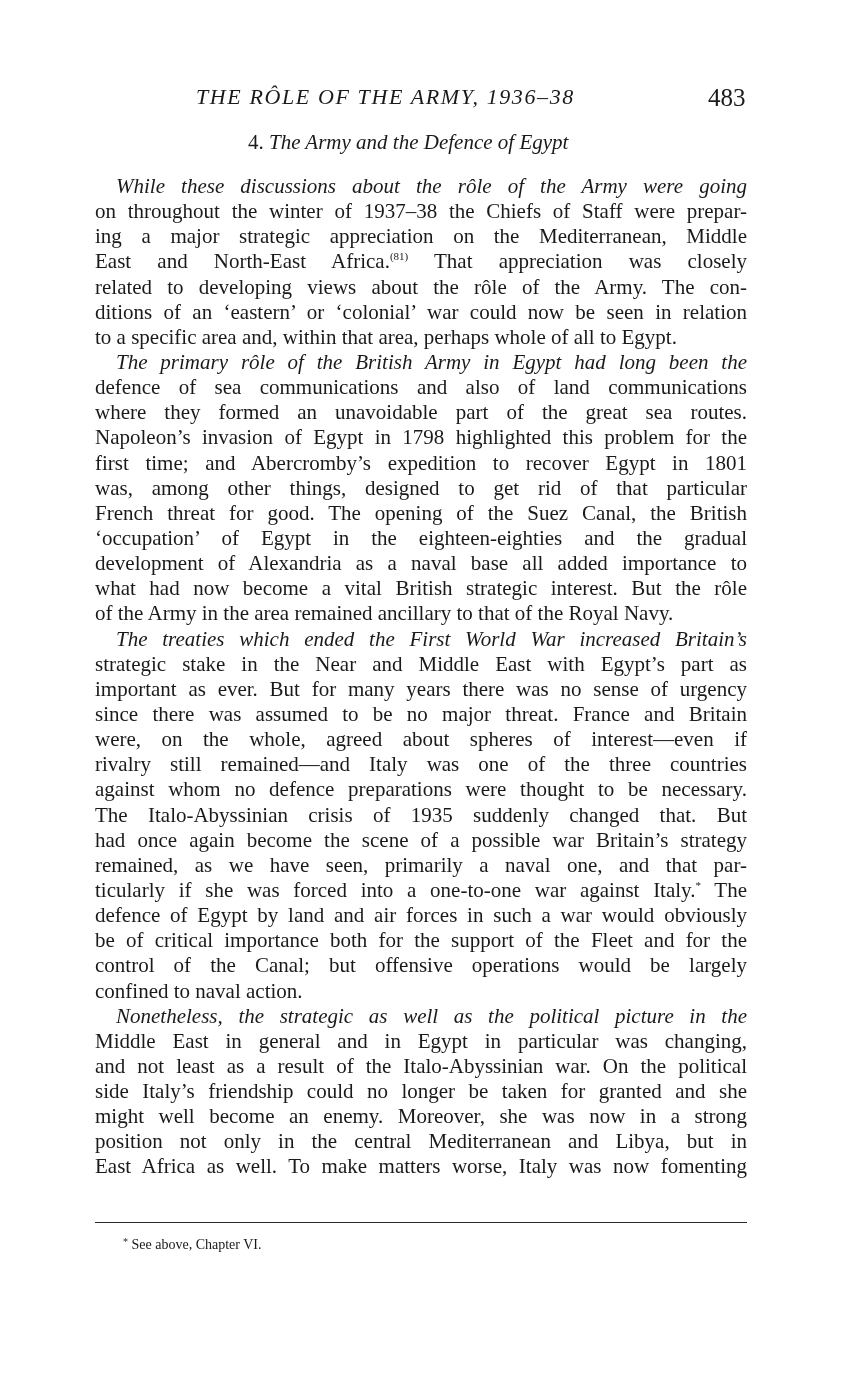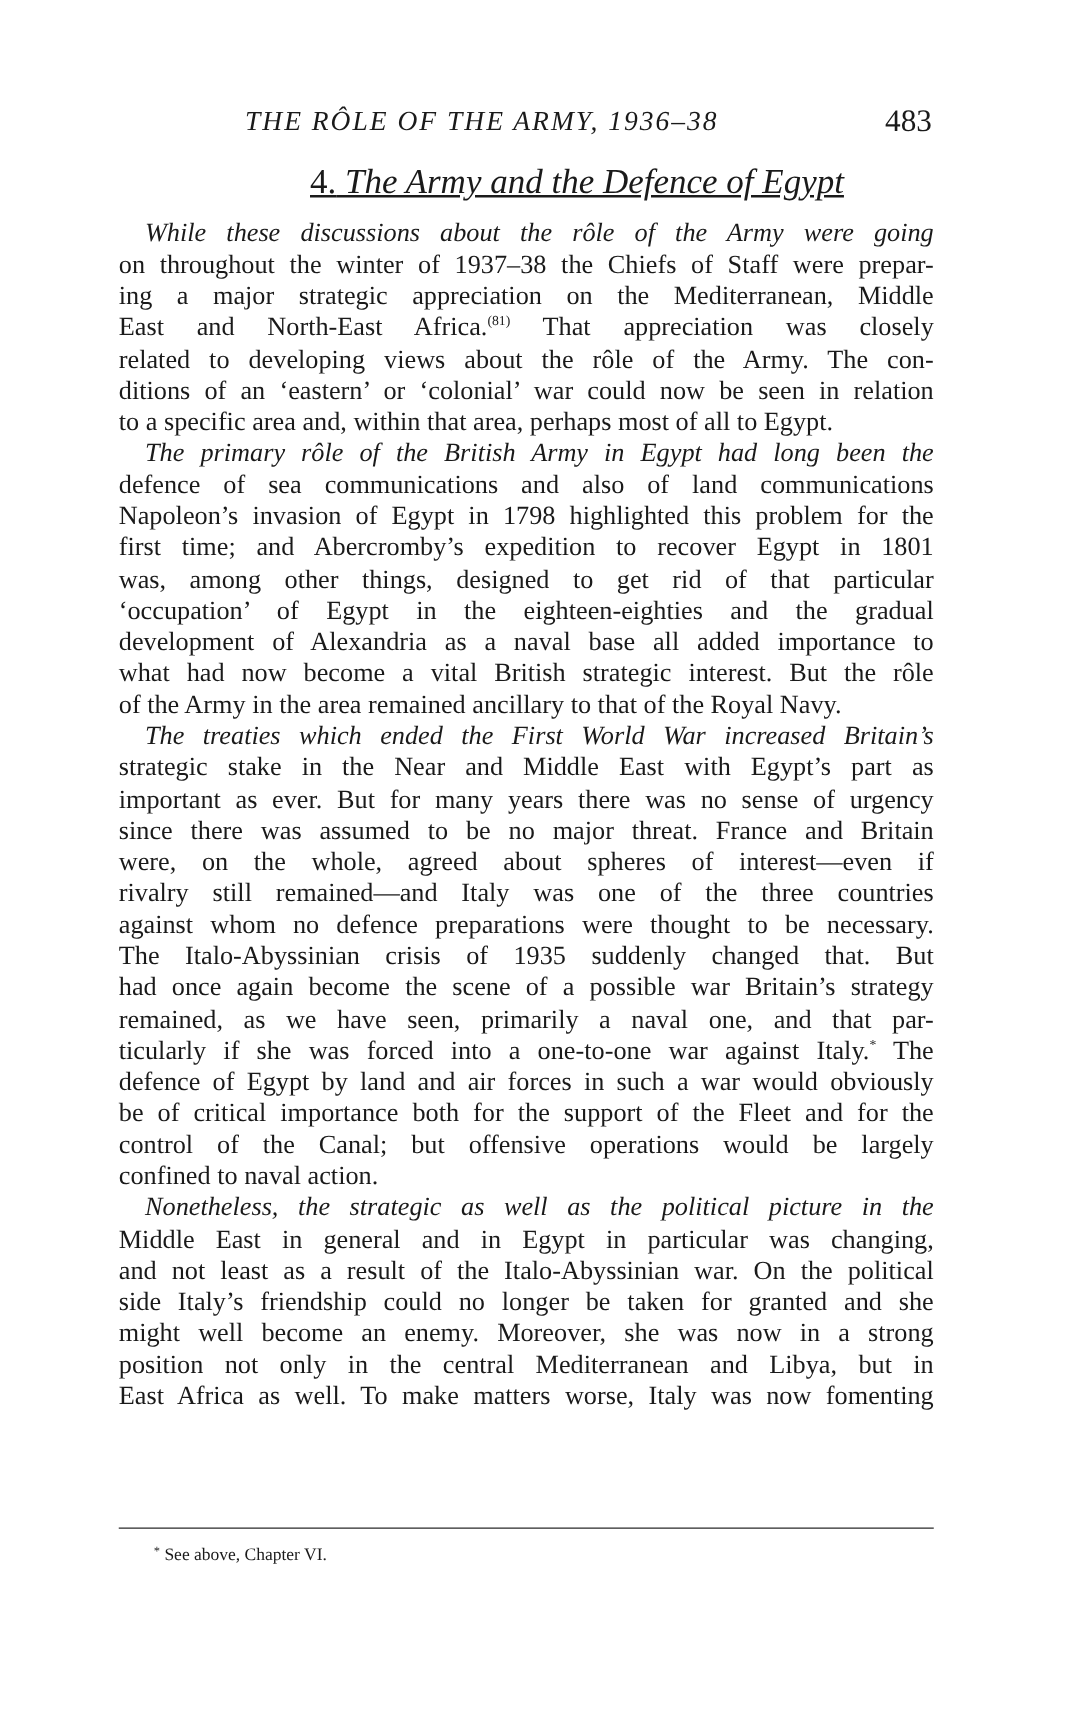--- a/index.html
+++ b/index.html
@@ -1,21 +1,21 @@
 <!DOCTYPE html>
 <html><head>
 <meta charset="utf-8">
 <style>
   html, body { margin: 0; padding: 0; background: #ffffff; }
   body { width: 852px; height: 1374px; position: relative; overflow: hidden; color: #1a1a1a; font-family: "Liberation Serif", "DejaVu Serif", serif; }
   .page { position: absolute; left: 0; top: 0; width: 852px; height: 1374px; }
   .running-head { position: absolute; top: 84px; left: 0; width: 852px; height: 30px; }
   .rh-title { position: absolute; left: 196px; top: 0; font-style: italic; font-size: 22px; letter-spacing: 1.6px; white-space: nowrap; }
   .rh-page { position: absolute; left: 708px; top: 0; font-size: 25px; white-space: nowrap; }
-  .section-title { position: absolute; top: 130px; left: 248px; font-size: 28px; white-space: nowrap; text-decoration: underline; }
+  .section-title { position: absolute; top: 130px; left: 248px; font-size: 21px; white-space: nowrap; }
   .section-title .num { font-style: normal; }
   .section-title .txt { font-style: italic; }
   .body { position: absolute; left: 95px; top: 174px; width: 652px; }
   .line { display: block; height: 25.15px; line-height: 25.15px; font-size: 21px; text-align: justify; text-align-last: justify; white-space: nowrap; overflow: visible; }
   .line.last { text-align-last: left; }
   .line.indent { padding-left: 21px; font-style: italic; }
   sup { font-size: 11px; line-height: 0; vertical-align: 8px; }
   .rule { position: absolute; left: 95px; top: 1222px; width: 652px; height: 0; border-top: 1.5px solid #2a2a2a; }
   .footnote { position: absolute; left: 123px; top: 1236px; font-size: 14px; white-space: nowrap; }
 </style>
@@ -33,26 +33,28 @@
     <span class="txt">The Army and the Defence of Egypt</span>
   </div>
 
   <div class="body" id="body-text">
       <span class="line indent"><span>While these discussions about the rôle of the Army were going</span></span>
       <span class="line"><span>on throughout the winter of 1937–38 the Chiefs of Staff were prepar-</span></span>
       <span class="line"><span>ing a major strategic appreciation on the Mediterranean, Middle</span></span>
       <span class="line"><span>East and North-East Africa.</span><sup>(81)</sup><span> That appreciation was closely</span></span>
       <span class="line"><span>related to developing views about the rôle of the Army. The con-</span></span>
       <span class="line"><span>ditions of an ‘eastern’ or ‘colonial’ war could now be seen in relation</span></span>
-      <span class="line last"><span>to a specific area and, within that area, perhaps most of all to Egypt.</span></span>
+      <span class="line last"><span>to a specific area and, within that area, perhaps whole of all to Egypt.</span></span>
       <span class="line indent"><span>The primary rôle of the British Army in Egypt had long been the</span></span>
       <span class="line"><span>defence of sea communications and also of land communications</span></span>
+      <span class="line"><span>where they formed an unavoidable part of the great sea routes.</span></span>
       <span class="line"><span>Napoleon’s invasion of Egypt in 1798 highlighted this problem for the</span></span>
       <span class="line"><span>first time; and Abercromby’s expedition to recover Egypt in 1801</span></span>
       <span class="line"><span>was, among other things, designed to get rid of that particular</span></span>
+      <span class="line"><span>French threat for good. The opening of the Suez Canal, the British</span></span>
       <span class="line"><span>‘occupation’ of Egypt in the eighteen-eighties and the gradual</span></span>
       <span class="line"><span>development of Alexandria as a naval base all added importance to</span></span>
       <span class="line"><span>what had now become a vital British strategic interest. But the rôle</span></span>
       <span class="line last"><span>of the Army in the area remained ancillary to that of the Royal Navy.</span></span>
       <span class="line indent"><span>The treaties which ended the First World War increased Britain’s</span></span>
       <span class="line"><span>strategic stake in the Near and Middle East with Egypt’s part as</span></span>
       <span class="line"><span>important as ever. But for many years there was no sense of urgency</span></span>
       <span class="line"><span>since there was assumed to be no major threat. France and Britain</span></span>
       <span class="line"><span>were, on the whole, agreed about spheres of interest—even if</span></span>
       <span class="line"><span>rivalry still remained—and Italy was one of the three countries</span></span>

